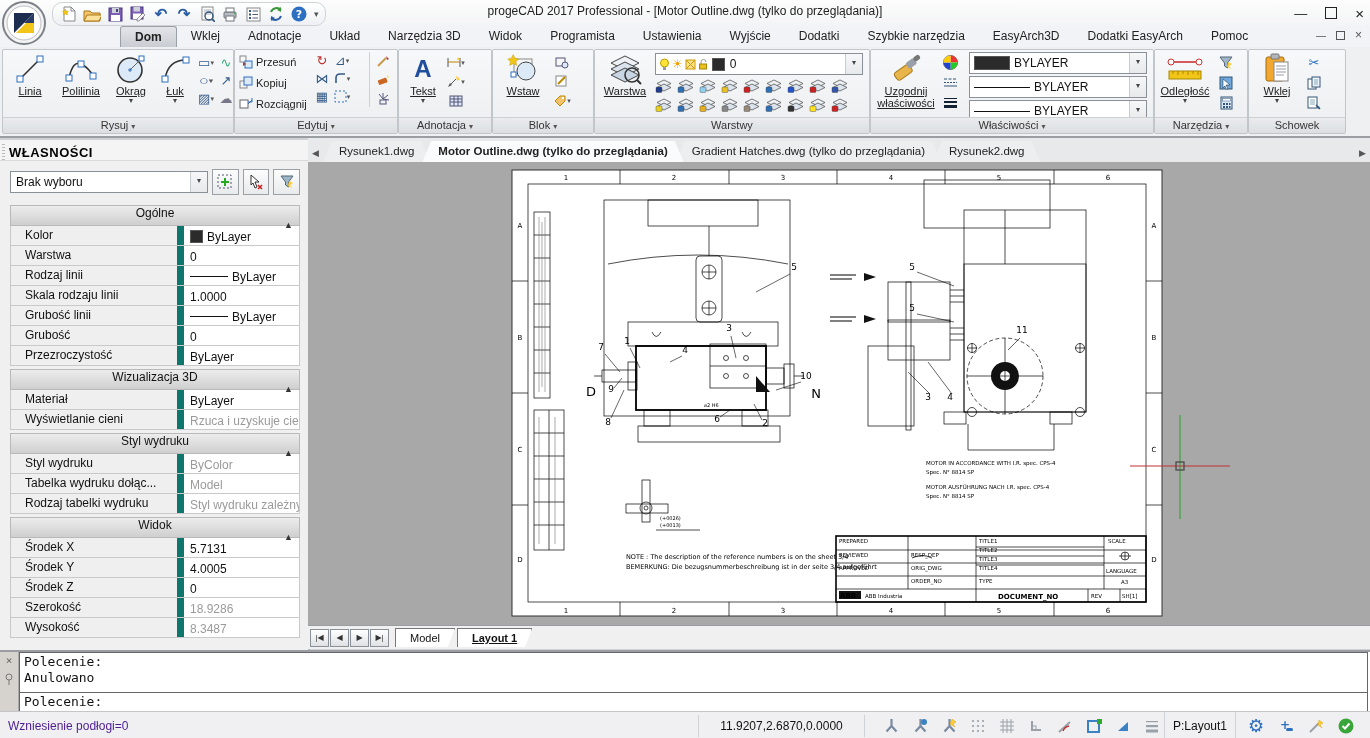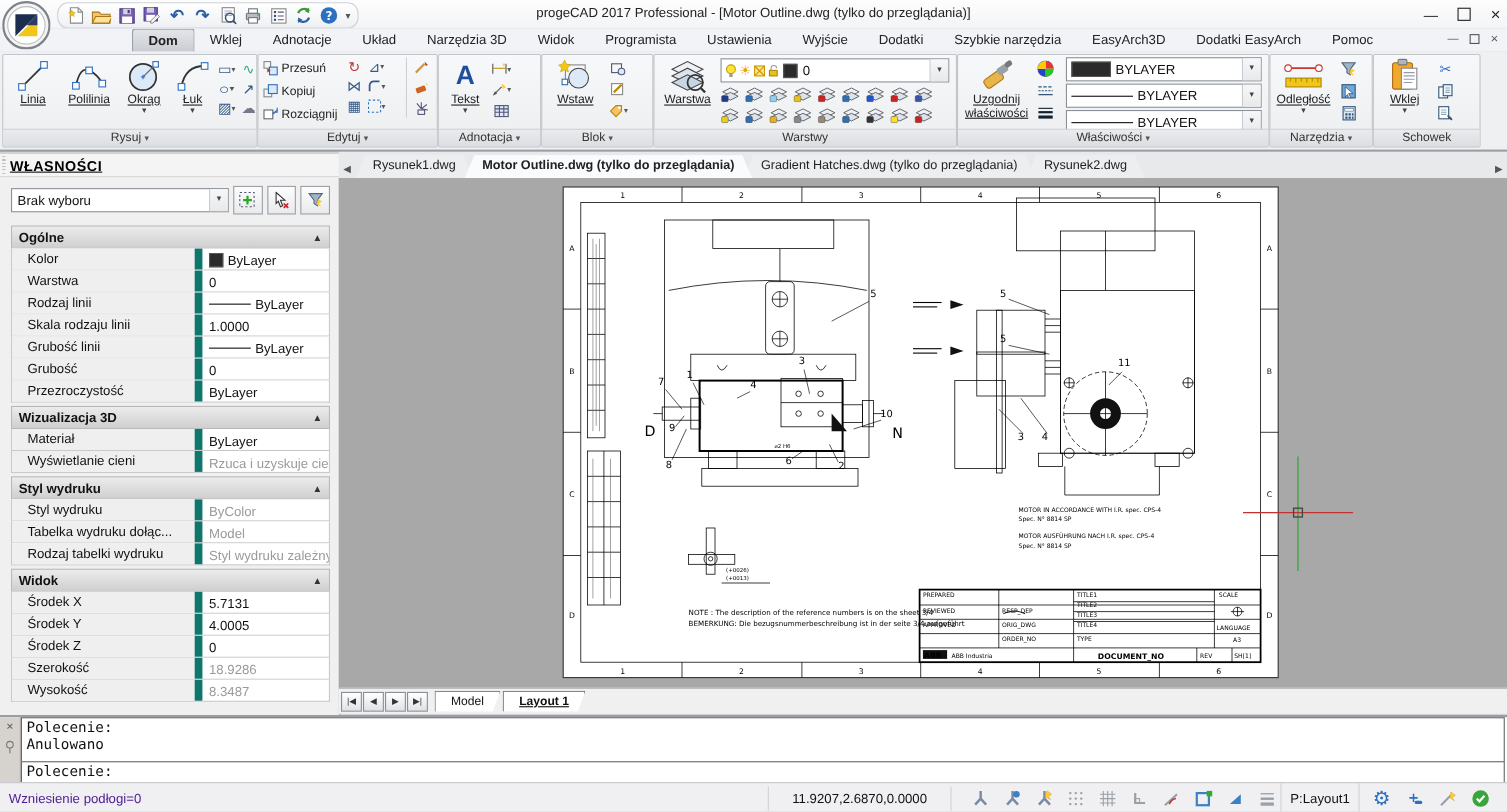--- a/index.html
+++ b/index.html
@@ -33,28 +33,28 @@
   .bigbtn .barrow{font-size:8px;color:#444;line-height:8px;}
   .sic{display:inline-flex;width:18px;height:17px;align-items:center;justify-content:center;font-size:13px;color:#355a88;}
   .sic .dd2{font-size:7px;color:#555;}
   .mini{display:flex;align-items:center;gap:3px;font-size:11px;color:#222;height:20px;}
   .combo{display:flex;align-items:center;background:#fff;border:1px solid #8a9097;height:20px;font-size:12px;}
   .combo .cdd{margin-left:auto;width:16px;text-align:center;font-size:8px;color:#444;border-left:1px solid #c8ccd0;align-self:stretch;line-height:18px;background:linear-gradient(#f6f7f8,#e7e9eb);}
   .swatch{width:34px;height:12px;background:#2b2b2b;margin:0 4px;border:1px solid #555;}
   .lineg{width:56px;height:0;border-top:1.6px solid #111;margin:0 4px;}
   
   #props{left:0;top:140px;width:308px;height:510px;background:#f0f0f0;border-right:2px solid #b5b8bc;}
-  #props-header{height:20px;background:#f4f4f4;border-bottom:1px solid #d9d9d9;display:flex;align-items:center;text-decoration:underline;}
+  #props-header{height:20px;background:#f4f4f4;border-bottom:1px solid #d9d9d9;display:flex;align-items:flex-end;}
   #props-grip{width:8px;height:16px;margin:0 4px 0 2px;background:repeating-linear-gradient(#bbb 0 1px,transparent 1px 3px);width:3px;}
   #props-title{font-weight:bold;font-size:13px;letter-spacing:.5px;color:#000;}
   #props-selrow{display:flex;align-items:center;gap:4px;padding:8px 8px 6px 10px;}
   #props-combo{flex:0 0 196px;}
   .pbtn{width:26px;height:24px;border:1px solid #9aa0a6;background:linear-gradient(#fdfdfd,#e8eaec);display:flex;align-items:center;justify-content:center;}
   #props-body{position:absolute;left:10px;right:8px;top:62px;bottom:4px;overflow:hidden;}
-  .psec-h{height:19px;background:linear-gradient(#ececec,#cfcfcf);border:1px solid #b9b9b9;display:flex;align-items:center;font-weight:bold;font-size:12px;padding:0 6px;margin-top:3px;}
+  .psec-h{height:19px;background:linear-gradient(#ececec,#cfcfcf);border:1px solid #b9b9b9;display:flex;align-items:center;font-weight:normal;font-size:12px;padding:0 6px;margin-top:3px;flex-direction:column;}
   .psec-h .carat{margin-left:auto;font-size:9px;color:#333;}
   .prow{display:flex;height:19px;border:1px solid #c9c9c9;border-top:none;background:#fff;font-size:12px;}
   .prow .pl{flex:0 0 148px;background:#efefef;border-right:7px solid #0f766e;padding:2px 4px 0 14px;white-space:nowrap;overflow:hidden;}
   .prow .pv{flex:1;padding:2px 4px 0 6px;display:flex;align-items:center;gap:4px;white-space:nowrap;overflow:hidden;}
   .prow .pv.dis{color:#9a9a9a;}
   .vswatch{width:11px;height:11px;background:#2b2b2b;border:1px solid #555;display:inline-block;}
   .vline{width:38px;border-top:1.4px solid #111;display:inline-block;}
   
   #doctabs{left:308px;top:138px;width:1062px;height:24px;background:#e7e9eb;border-bottom:1px solid #9a9da1;display:flex;align-items:flex-end;}
   .dtab{height:21px;line-height:21px;padding:0 16px;font-size:11.5px;color:#222;background:#eceef0;clip-path:polygon(9px 0%,calc(100% - 9px) 0%,100% 100%,0% 100%);margin-right:-8px;}

